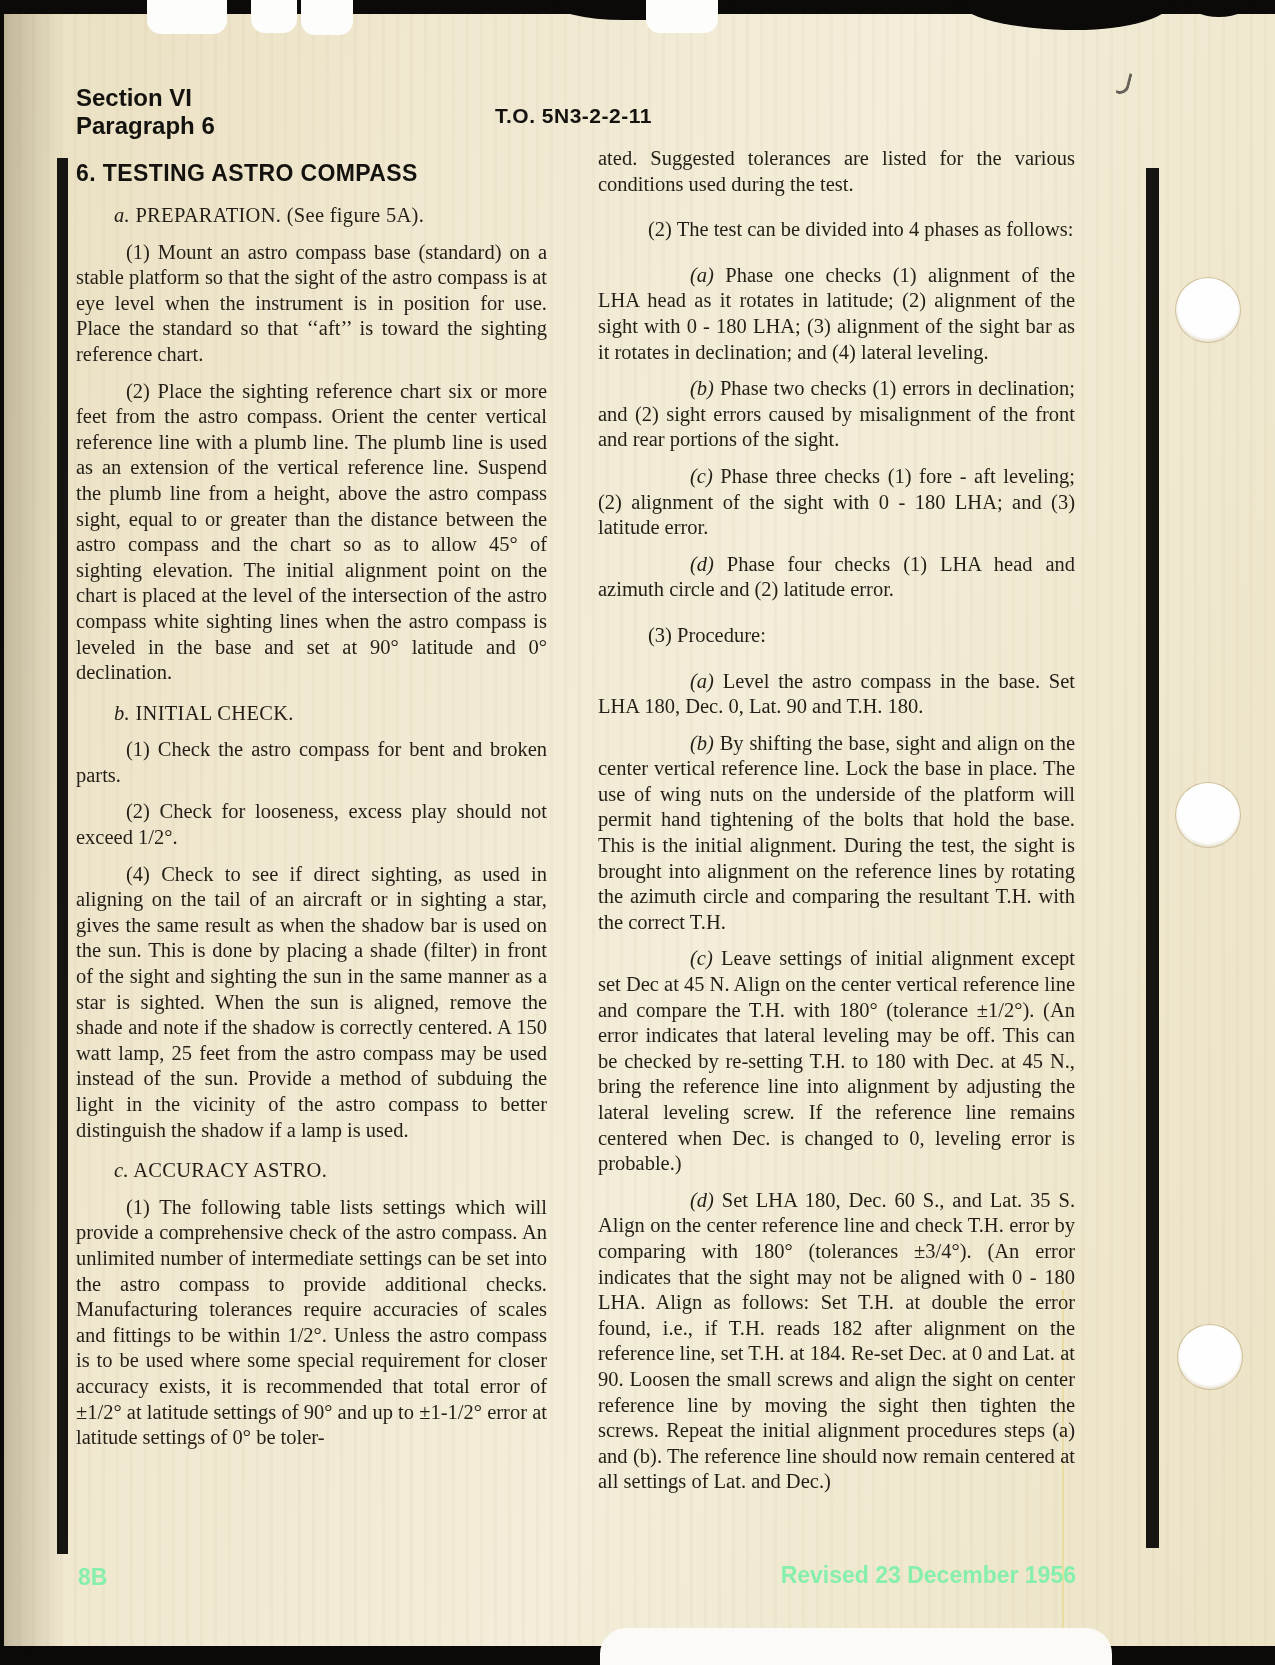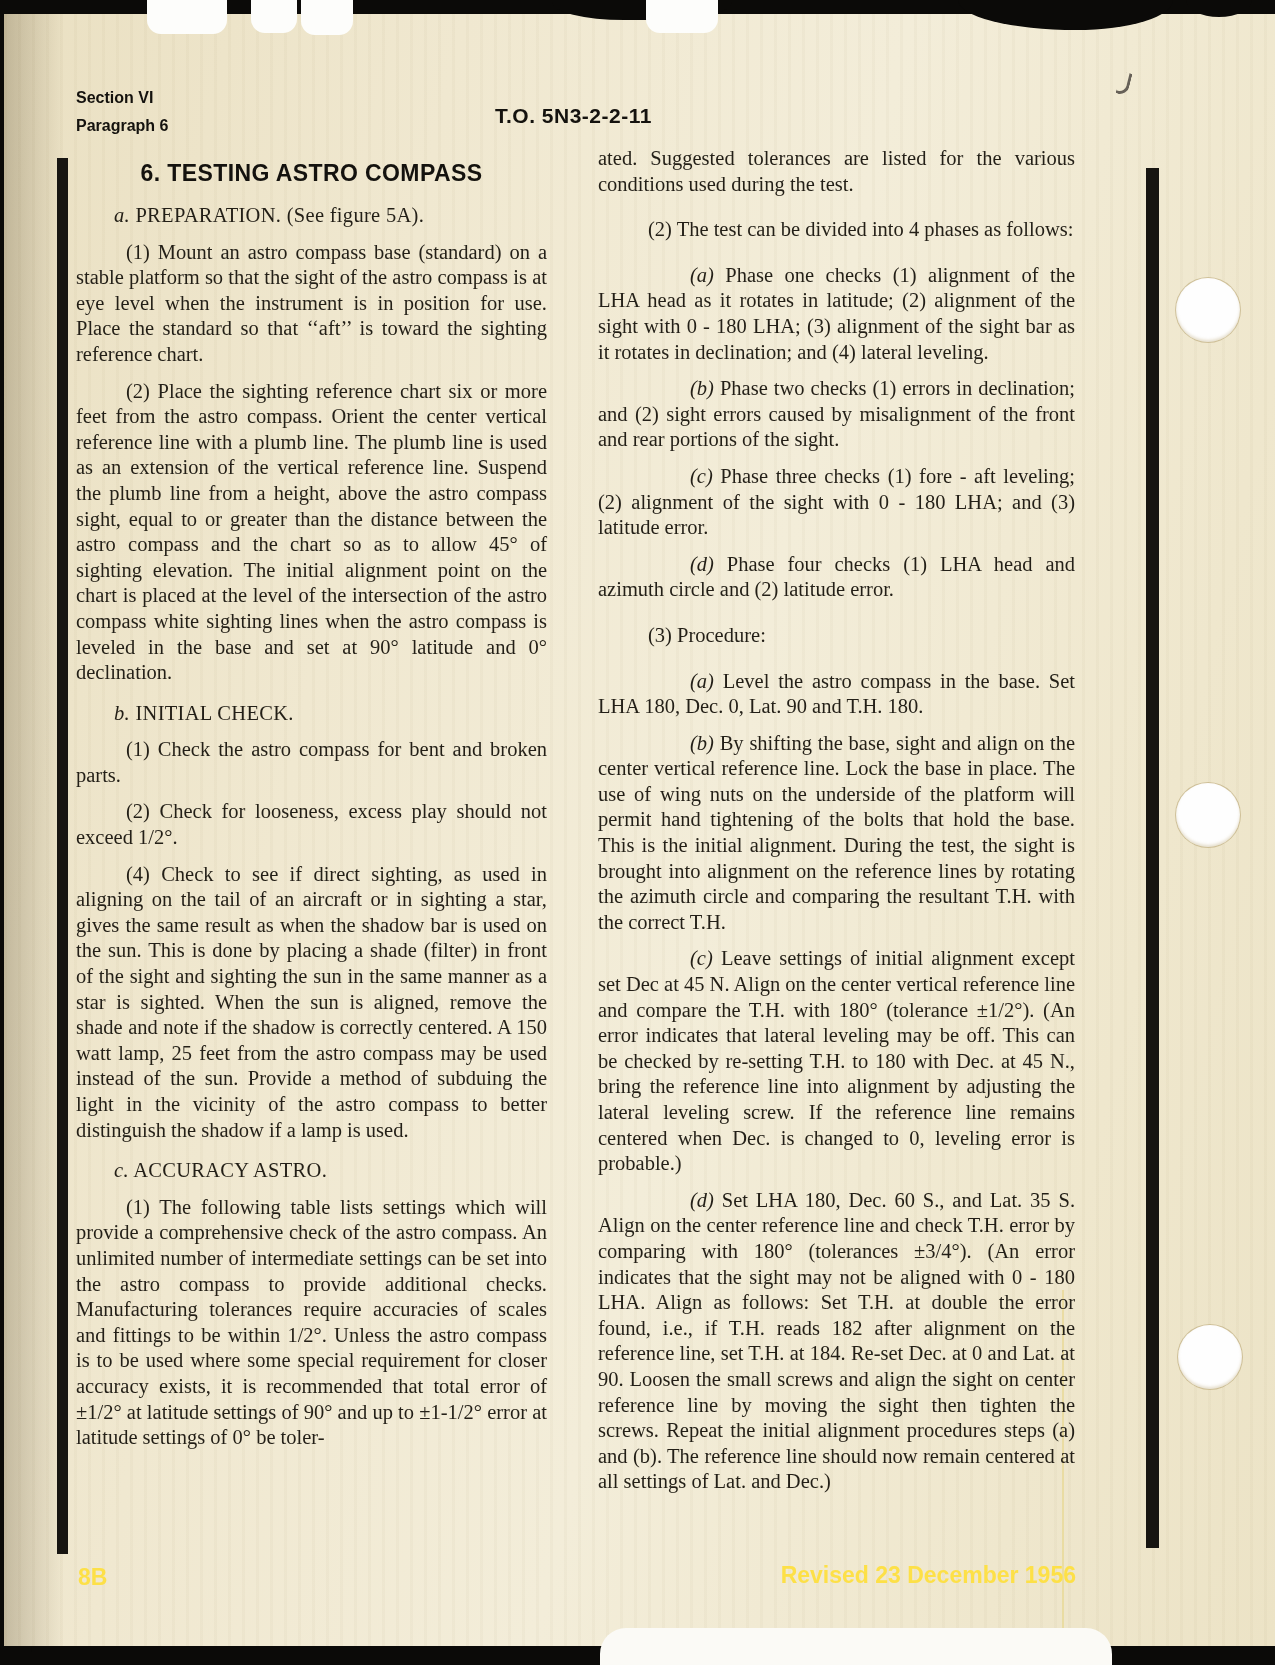--- a/index.html
+++ b/index.html
@@ -67,32 +67,32 @@
   .fold-line{
     position:absolute;left:1062px;top:1290px;width:2px;height:356px;z-index:4;
     background:rgba(230,212,130,0.55);
   }
   
   .rev-bar{position:absolute;background:#171511;z-index:5;}
   .rev-bar-left{left:57px;top:158px;width:11px;height:1396px;}
   .rev-bar-right{left:1146px;top:168px;width:13px;height:1380px;}
   
   .hdr{position:absolute;z-index:5;font-family:"Liberation Sans", sans-serif;font-weight:bold;color:#14120e;}
-  .hdr-left{left:76px;top:84px;font-size:16px;line-height:28px;}
+  .hdr-left{left:76px;top:84px;font-size:24px;line-height:28px;}
   .hdr-to{left:495px;top:104px;font-size:21px;letter-spacing:0.5px;}
-  .ftr{position:absolute;z-index:5;font-family:"Liberation Sans", sans-serif;font-weight:bold;color:#fde047;font-size:23px;}
+  .ftr{position:absolute;z-index:5;font-family:"Liberation Sans", sans-serif;font-weight:bold;color:#86efac;font-size:23px;}
   .ftr-page{left:78px;top:1564px;}
   .ftr-rev{left:640px;top:1562px;width:436px;text-align:right;}
   
   .col{position:absolute;z-index:5;color:#231f17;}
   .col-left{left:76px;top:160px;width:471px;}
   .col-right{left:598px;top:146px;width:477px;}
   .section-heading{
     font-family:"Liberation Sans", sans-serif;font-weight:bold;
-    font-size:23px;letter-spacing:0.4px;margin:0 0 16px 0;color:#14120e;text-align:center;
+    font-size:23px;letter-spacing:0.4px;margin:0 0 16px 0;color:#14120e;
   }
   .col p{
     margin:11px 0 0 0;font-size:20.5px;line-height:25.6px;
     text-align:justify;text-justify:inter-word;
   }
   .col p.first{margin-top:0;}
   .subhead{text-indent:38px;margin-top:15px !important;letter-spacing:0.3px;}
   .indent1{text-indent:50px;}
   .indent2{text-indent:92px;}
   .noindent{text-indent:0;}

